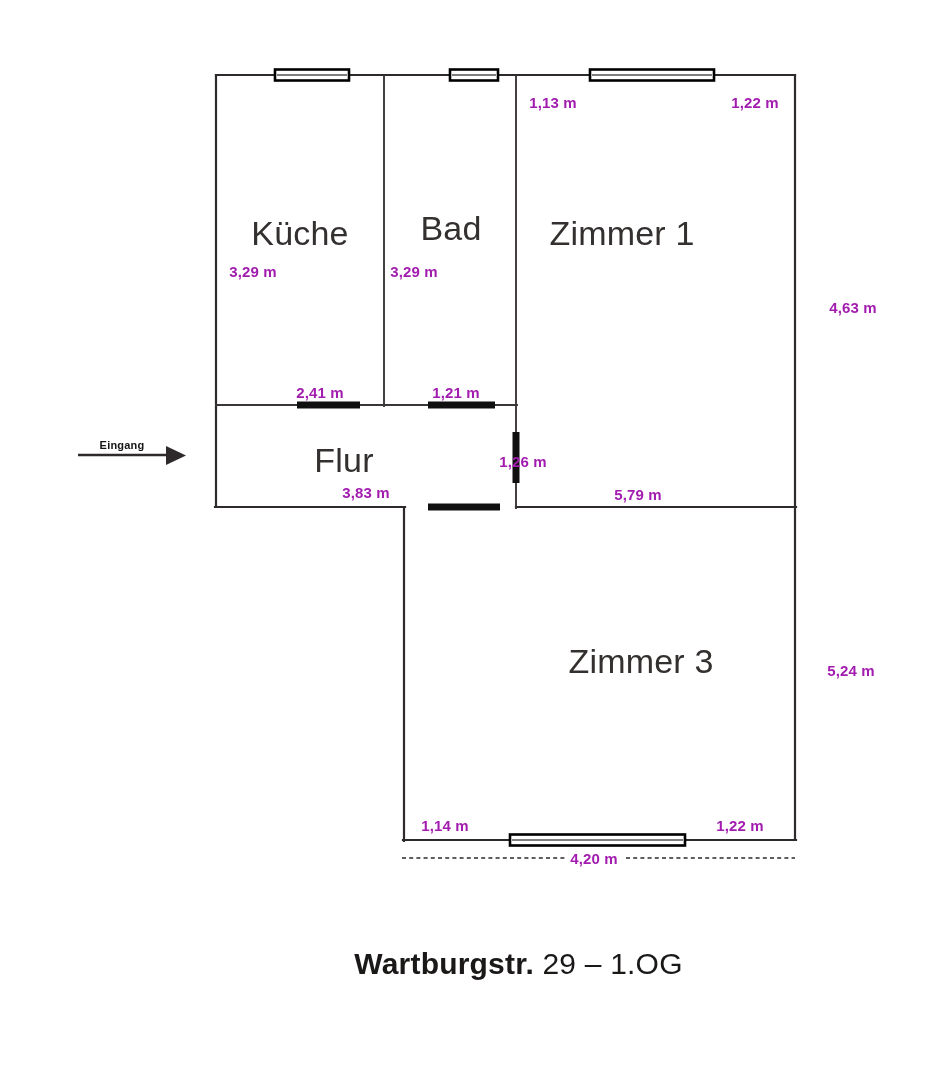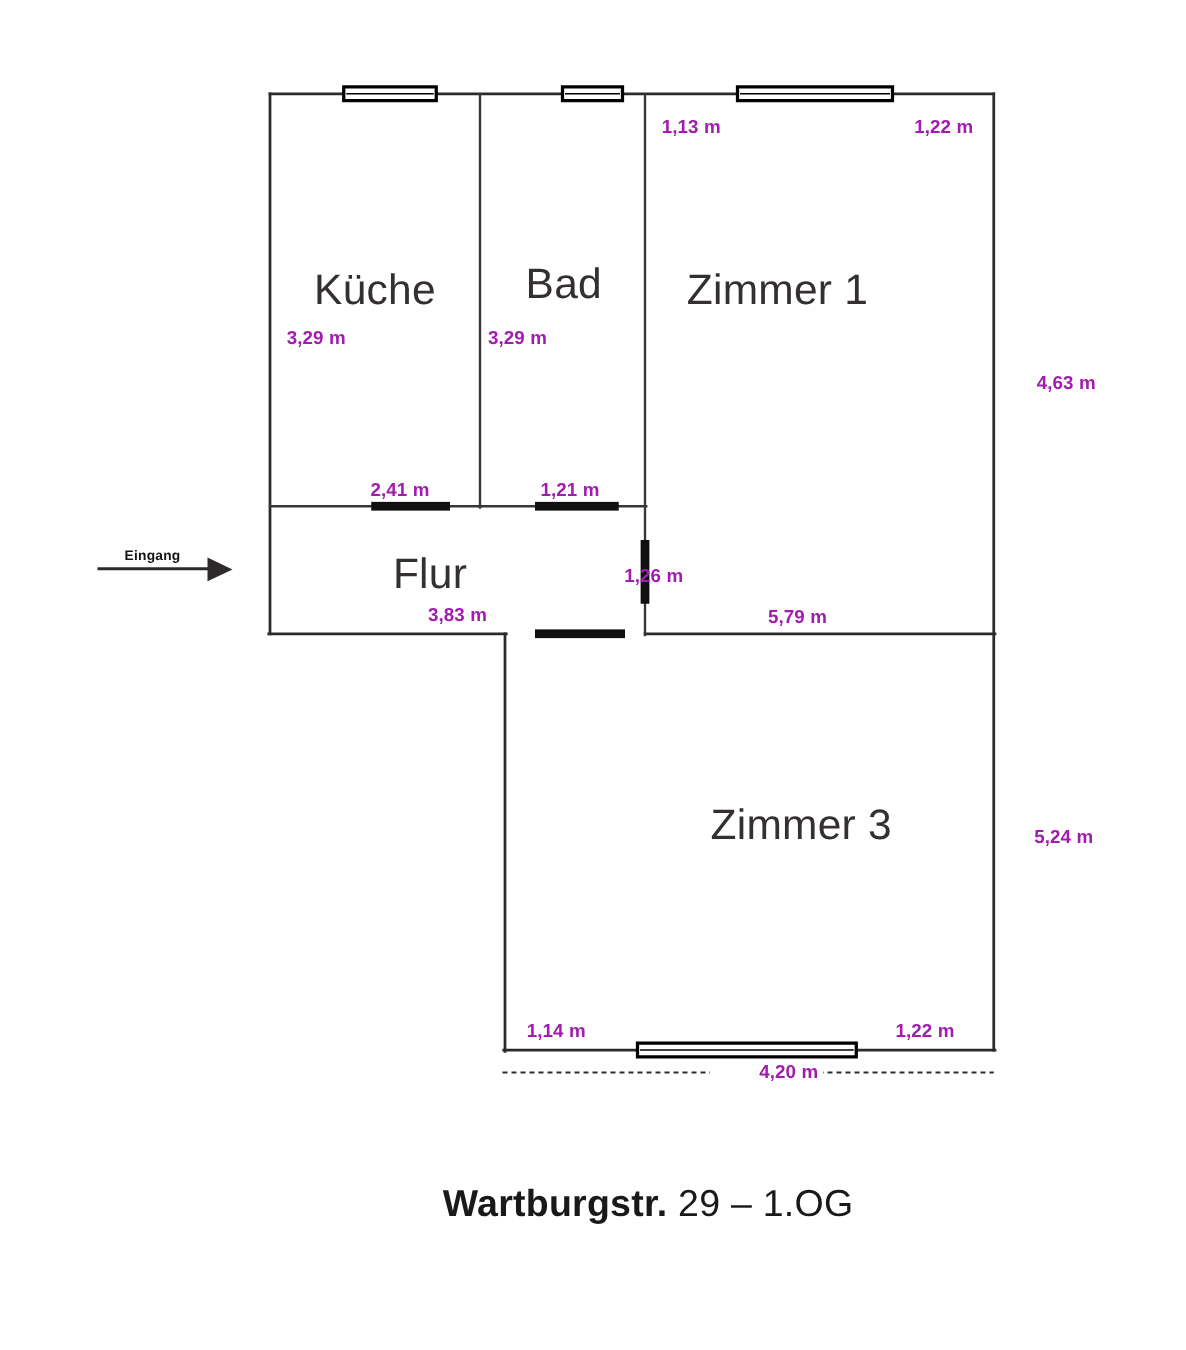--- a/index.html
+++ b/index.html
@@ -145,21 +145,21 @@
   <div class="lbl dim" style="left:414px; top:271px; transform:translate(-50%,-50%);">3,29 m</div>
   <div class="lbl dim" style="left:853px; top:307px; transform:translate(-50%,-50%);">4,63 m</div>
   <div class="lbl dim" style="left:320px; top:392px; transform:translate(-50%,-50%);">2,41 m</div>
   <div class="lbl dim" style="left:456px; top:392px; transform:translate(-50%,-50%);">1,21 m</div>
   <div class="lbl dim" style="left:489px; top:461px; transform:translate(-50%,-50%);margin-left:34px;">1,26 m</div>
   <div class="lbl dim" style="left:366px; top:492px; transform:translate(-50%,-50%);">3,83 m</div>
   <div class="lbl dim" style="left:638px; top:494px; transform:translate(-50%,-50%);">5,79 m</div>
   <div class="lbl dim" style="left:851px; top:670px; transform:translate(-50%,-50%);">5,24 m</div>
   <div class="lbl dim" style="left:445px; top:825px; transform:translate(-50%,-50%);">1,14 m</div>
   <div class="lbl dim" style="left:740px; top:825px; transform:translate(-50%,-50%);">1,22 m</div>
-  <div class="lbl dim" style="left:631px; top:858px; transform:translate(-50%,-50%); background:#ffffff; padding:0 4px;">4,20 m</div>
+  <div class="lbl dim" style="left:594px; top:858px; transform:translate(-50%,-50%); background:#ffffff; padding:0 4px;">4,20 m</div>
 
   <div class="lbl entry-label" style="left:122px; top:445px; transform:translate(-50%,-50%);">Eingang</div>
 
   <div class="plan-title">
     <span class="street">Wartburgstr.</span><span class="rest"> 29 – 1.OG</span>
   </div>
 
 </div>
 
 </body></html>

